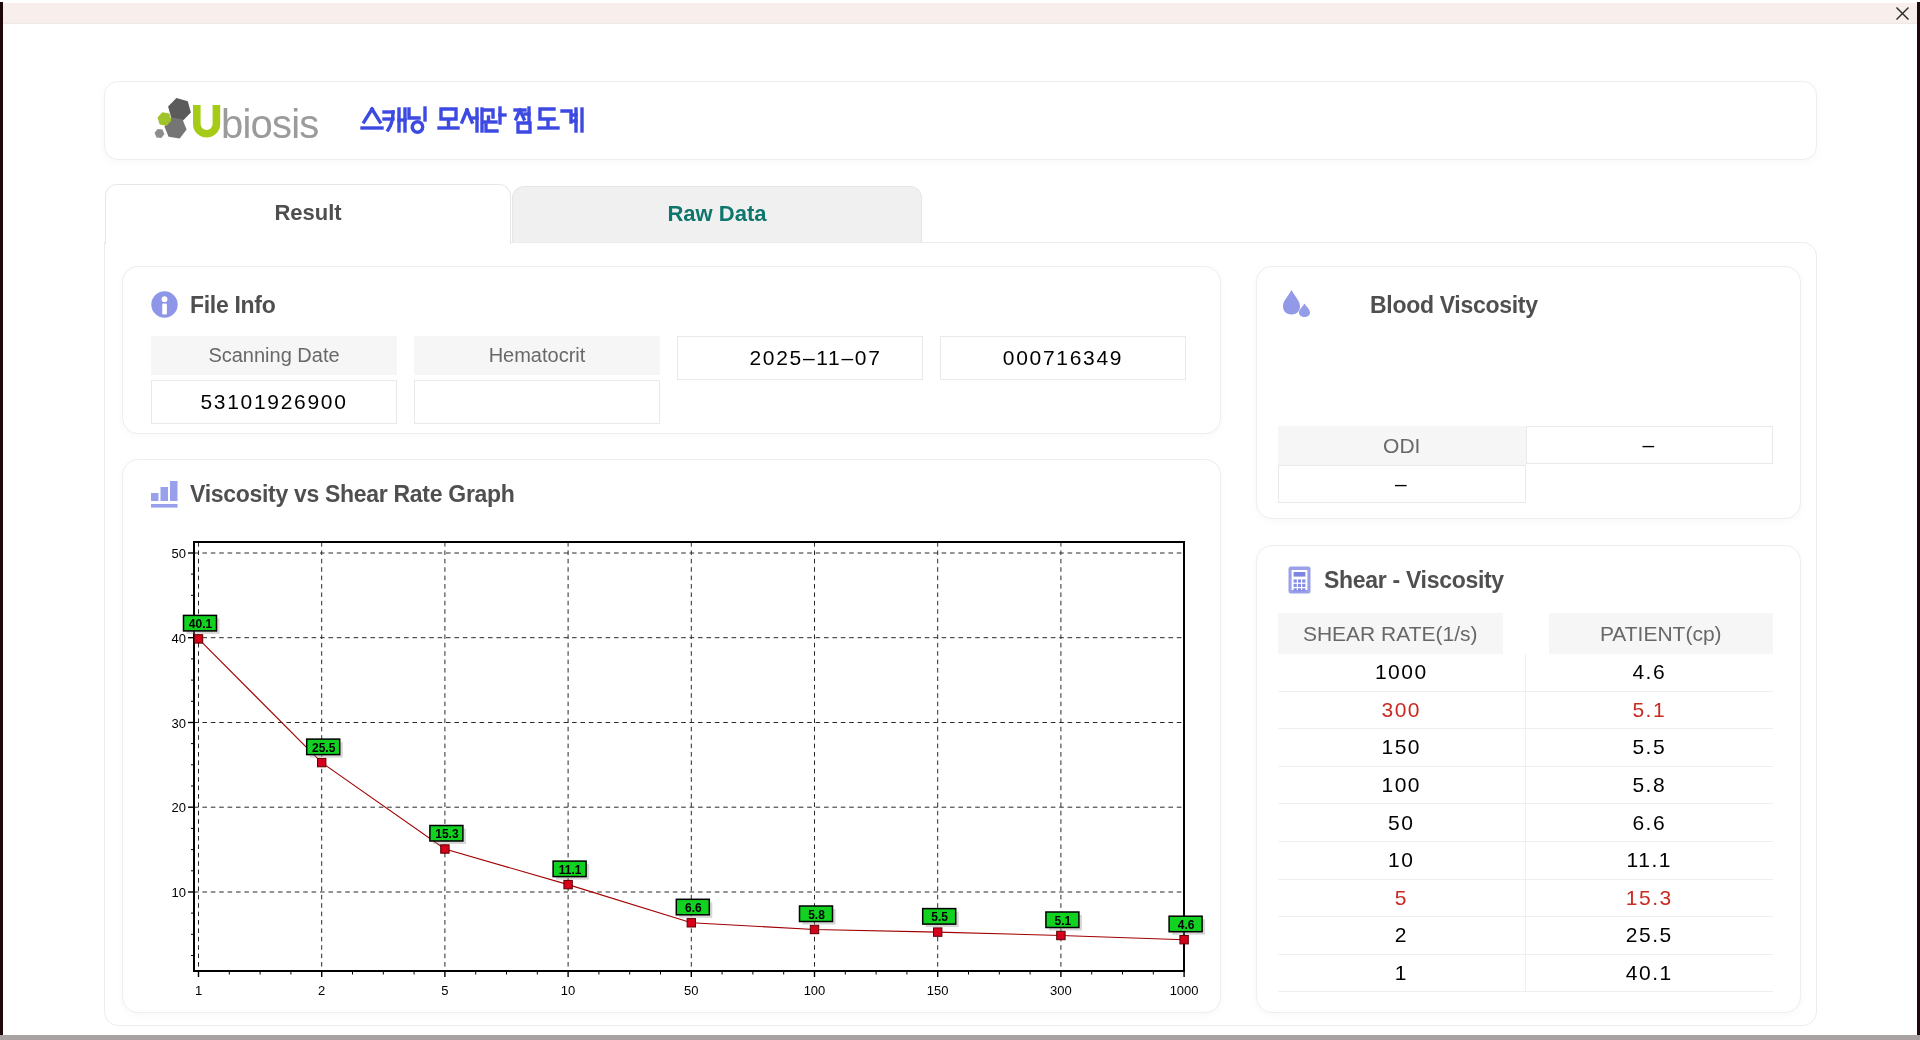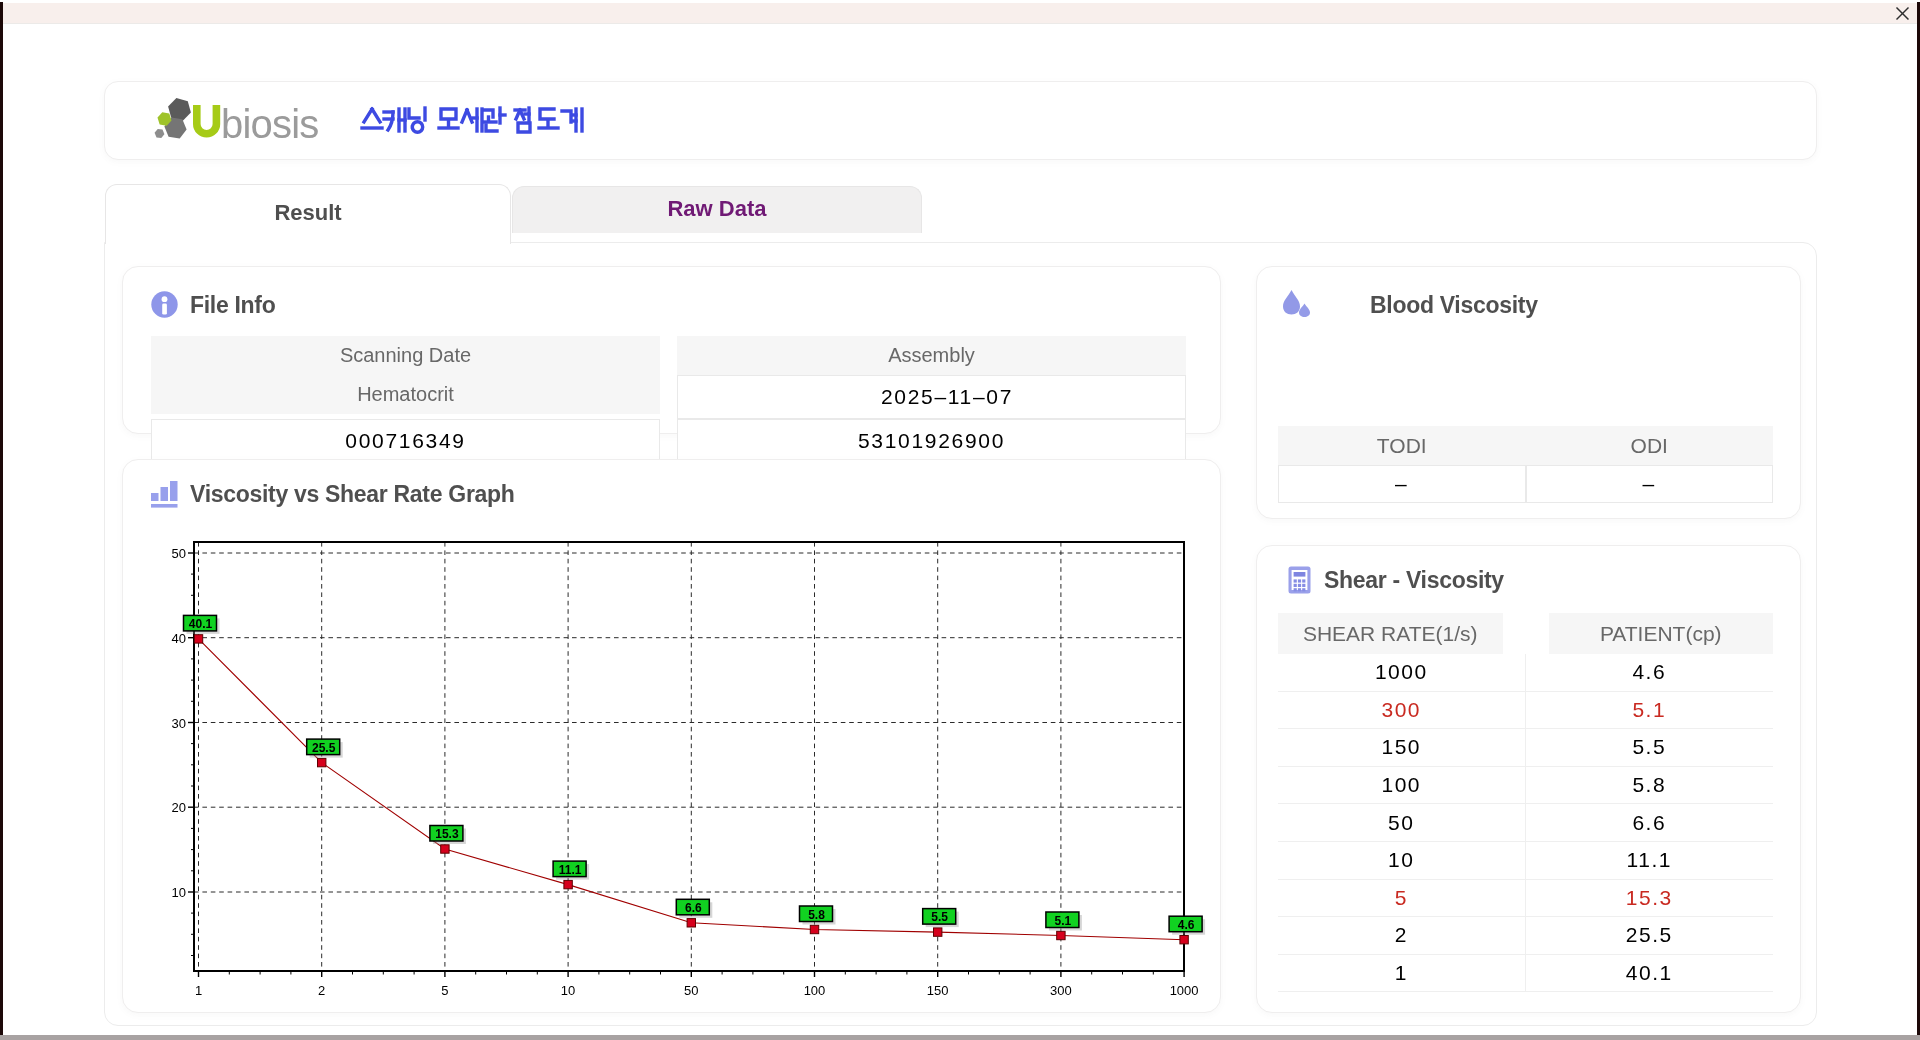--- a/index.html
+++ b/index.html
@@ -71,35 +71,34 @@
 <path transform="translate(177,1)" d="M11 14 L11 20"></path>
 <path transform="translate(177,1)" d="M2 21 L21 21"></path>
 <path transform="translate(200,1)" d="M2 4 L11 4 L11 15"></path>
 <path transform="translate(200,1)" d="M12 8 L16 8"></path>
 <path transform="translate(200,1)" d="M12 14 L16 14"></path>
 <path transform="translate(200,1)" d="M16 2 L16 24"></path>
 <path transform="translate(200,1)" d="M22 2 L22 24"></path>
 </g>
     </svg>
 
-<div class="abs" style="left:512px;top:186px;width:410px;height:47px;background:#f1f0f0;border:1px solid #e7e6e6;border-bottom:none;border-radius:12px 12px 0 0;display:flex;align-items:center;justify-content:center;padding-bottom:3px;font-size:22px;font-weight:bold;color:#701a75;">Raw Data</div>
+<div class="abs" style="left:512px;top:186px;width:410px;height:57px;background:#f1f0f0;border:1px solid #e7e6e6;border-bottom:none;border-radius:12px 12px 0 0;display:flex;align-items:center;justify-content:center;padding-bottom:3px;font-size:22px;font-weight:bold;color:#0f766e;">Raw Data</div>
 
 <div class="abs" style="left:104px;top:242px;width:1713px;height:784px;background:#fff;border:1px solid #ececec;border-radius:0 14px 14px 14px;"></div>
 <div class="abs" style="left:105px;top:184px;width:406px;height:60px;background:#fff;border:1px solid #e7e6e6;border-bottom:none;border-radius:12px 12px 0 0;display:flex;align-items:center;justify-content:center;padding-bottom:3px;font-size:22px;font-weight:bold;color:#4f4f4f;">Result</div>
 
 <div class="card" style="left:122px;top:266px;width:1099px;height:168px;"></div>
 <div class="abs" style="left:151px;top:291px"><svg width="27" height="27" viewBox="0 0 27 27">
         <circle cx="13.5" cy="13.5" r="13.2" fill="#8e96e9"></circle>
         <rect x="11.2" y="12.6" width="4.7" height="11" rx="1.4" fill="#fff"></rect>
         <circle cx="13.5" cy="8.2" r="2.9" fill="#fff"></circle>
       </svg></div>
 <div class="ctitle" style="left:190px;top:292px;">File Info</div>
-<div class="abs" style="left:151px;top:336px;width:1035px;display:grid;grid-template-columns:repeat(2,1fr);column-gap:17px;">
+<div class="abs" style="left:151px;top:336px;width:1035px;display:grid;grid-template-columns:repeat(4,1fr);column-gap:17px;">
   <div class="hcell" style="height:39px;">Scanning Date</div>
-  <div class="hcell" style="height:39px;">Assembly</div>
   <div class="hcell" style="height:39px;">Hematocrit</div>
   <div class="vcell" style="height:44px;padding-left:31px;">2025–11–07</div>
   <div class="vcell" style="height:44px;">000716349</div>
   <div class="vcell" style="height:44px;">53101926900</div>
   <div class="vcell" style="height:44px;"></div>
 </div>
 
 <div class="card" style="left:122px;top:459px;width:1099px;height:554px;">
 <svg width="1099" height="554" style="position:absolute;left:0;top:0">
 <line x1="71" y1="432.0" x2="1061" y2="432.0" stroke="#2b2b2b" stroke-width="1" stroke-dasharray="4.6,3.8"></line>
@@ -233,21 +232,20 @@
       </svg></div>
 <div class="ctitle" style="left:190px;top:481px;">Viscosity vs Shear Rate Graph</div>
 
 <div class="card" style="left:1256px;top:266px;width:545px;height:253px;"></div>
 <div class="abs" style="left:1282px;top:289px"><svg width="30" height="32" viewBox="0 0 30 32">
         <path d="M9.5 1 C12.8 7.5 18 11.5 18 17.5 C18 22.5 14.2 25.5 9.5 25.5 C4.8 25.5 1 22.5 1 17.5 C1 11.5 6.2 7.5 9.5 1 Z" fill="#9299e7"></path>
         <path d="M22.5 14.5 C24.6 18.1 28 20.2 28 23.5 C28 26.3 25.4 28 22.5 28 C19.6 28 17 26.3 17 23.5 C17 20.2 20.4 18.1 22.5 14.5 Z" fill="#959ce8"></path>
       </svg></div>
 <div class="ctitle" style="left:1322px;top:292px;margin-left:48px;">Blood Viscosity</div>
 <div class="abs" style="left:1278px;top:426px;width:495px;display:grid;grid-template-columns:1fr 1fr;">
-  <div class="hcell" style="height:39px;font-size:21px;">TODI</div>
   <div class="hcell" style="height:39px;font-size:21px;">ODI</div>
   <div class="vcell" style="height:38px;font-size:21px;">–</div>
   <div class="vcell" style="height:38px;font-size:21px;">–</div>
 </div>
 
 <div class="card" style="left:1256px;top:545px;width:545px;height:468px;"></div>
 <div class="abs" style="left:1288px;top:566px"><svg width="23" height="28" viewBox="0 0 23 28">
         <rect x="0.5" y="0.5" width="22" height="27" rx="2.5" fill="#9aa0ea"></rect>
         <rect x="3.6" y="4" width="15.8" height="20" fill="#fff"></rect>
         <rect x="5.6" y="6" width="11.8" height="4.6" fill="#7e85e0"></rect>

